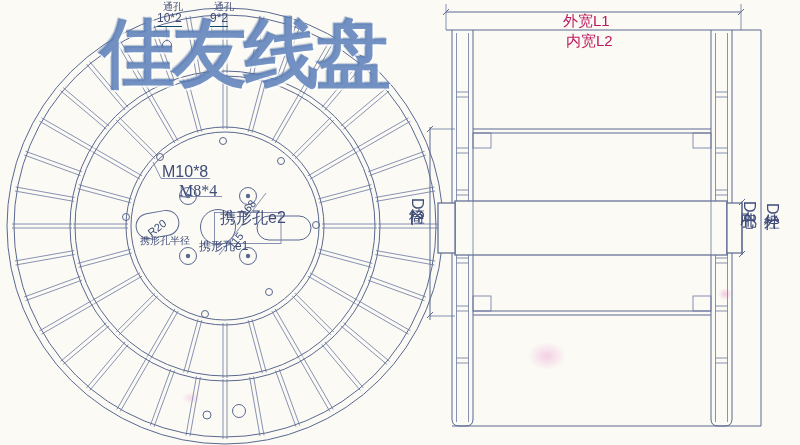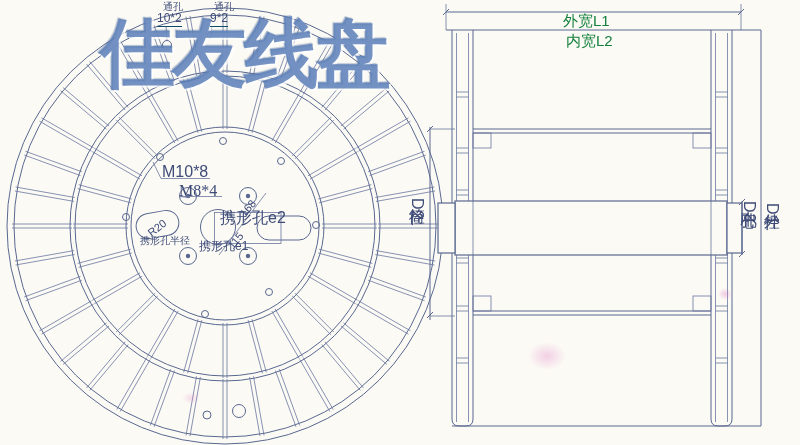--- a/index.html
+++ b/index.html
@@ -10,21 +10,21 @@
     color:#3f4c78;
   }
   svg{position:absolute;left:0;top:0;}
   .ln{stroke:#5a6890;stroke-width:1;fill:none;}
   .lnthin{stroke:#6b77a0;stroke-width:0.8;fill:none;}
   .dot{fill:#5a6890;stroke:none;}
   .fillbg{fill:#fbfaf5;stroke:#5a6890;stroke-width:1.2;}
   .lbl{position:absolute;font-size:12px;line-height:1.05;white-space:nowrap;color:#3f4c78;}
   .lbl-sm{font-size:10px;}
   .lbl-md{font-size:16px;}
-  .lbl-dim{font-size:15px;color:#15803d;}
+  .lbl-dim{font-size:15px;color:#be185d;}
   .vert{writing-mode:vertical-rl;text-orientation:mixed;letter-spacing:1px;}
   .rot{transform-origin:left top;}
   .underlined{border-bottom:1px solid #0c4a6e;padding-bottom:1px;}
   #watermark{
     position:absolute;left:100px;top:4px;
     font-size:75px;font-weight:bold;letter-spacing:-3px;
     color:rgba(93,128,184,0.85);
     text-shadow:2px 2px 0 rgba(255,255,255,0.75),-1px -1px 1px rgba(70,100,150,0.4);
     font-family:"Liberation Sans","DejaVu Sans",sans-serif;
   }

